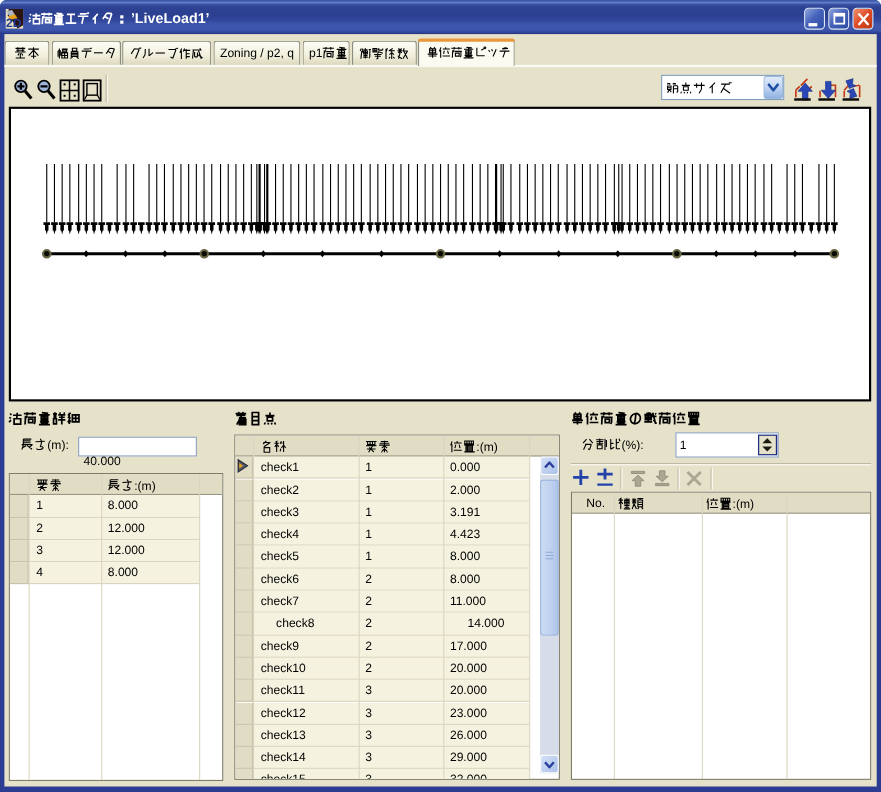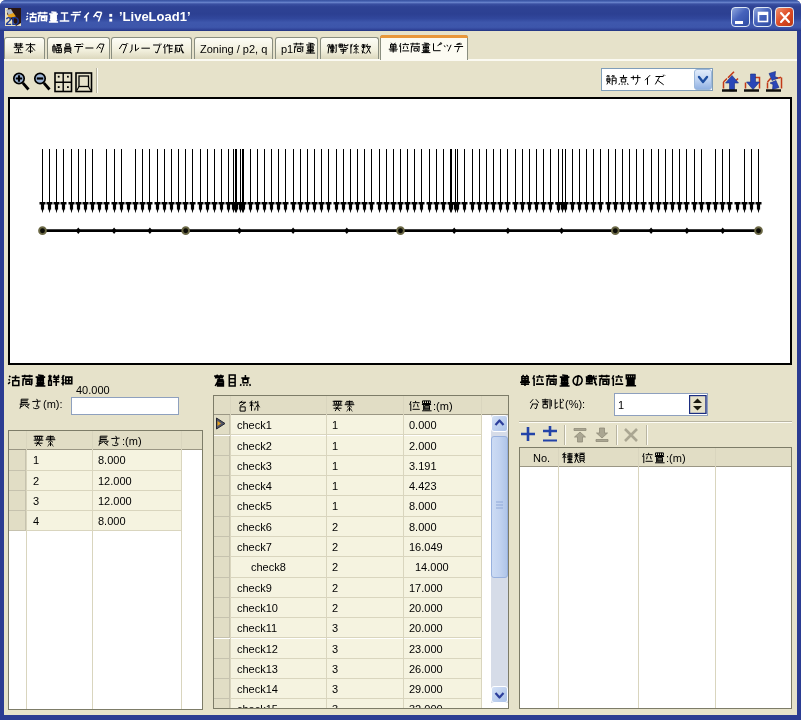--- a/index.html
+++ b/index.html
@@ -316,21 +316,21 @@
       <path d="M94.6,2.2L93.1,6.3 M94.3,4.9L94.3,13.0 M99.6,2.0L99.6,3.7 M96.5,3.9L103.9,3.9 M98.2,5.6L97.4,8.9 M101.5,5.6L102.5,8.9 M96.2,11.1L104.2,11.1" fill="none" stroke="#000" stroke-width="1.55" stroke-linecap="butt"></path>
       <path d="M107.3,2.0h8.6v2.9h-8.6Z M109.4,2.0L109.4,4.9 M111.6,2.0L111.6,4.9 M113.8,2.0L113.8,4.9 M106.6,5.8L116.6,5.8 M108.5,5.8L108.5,12.1 M109.7,7.0h5.3v4.6h-5.3Z M109.7,8.6L115.0,8.6 M109.7,10.0L115.0,10.0 M106.8,12.8L117.1,12.8" fill="none" stroke="#000" stroke-width="1.55" stroke-linecap="butt"></path>
     </svg>
 <svg style="position:absolute;left:19px;top:397px;overflow:visible" width="51" height="15">
       <path d="M2.2,2.2L9.5,2.2 M2.2,2.2L2.2,7.7 M2.2,3.8L8.8,3.8 M2.2,5.5L8.8,5.5 M0.7,7.2L10.6,7.2 M2.2,7.7L0.9,11.6 M1.8,9.9L4.8,8.3 M5.7,8.1L10.1,11.4 M10.1,7.7L7.7,9.6" fill="none" stroke="#000" stroke-width="1.0" stroke-linecap="butt"></path>
       <path d="M13.3,4.6L21.7,4.1 M17.7,1.9L18.6,3.9" fill="none" stroke="#000" stroke-width="1.0" stroke-linecap="butt"></path>
       <path d="M18.8,4.8 C18.4,6.8 18.2,8.1 17.7,9.0 M17.7,9.0 C19.7,8.8 20.6,9.6 19.9,10.7 C19.0,11.8 15.7,12.1 14.4,11.0" fill="none" stroke="#000" stroke-width="1.0" stroke-linecap="round"></path>
       <text x="24.0" y="11.0" font-size="11px" font-weight="normal" fill="#000" font-family="Liberation Sans, sans-serif">(m):</text>
     </svg>
 <div class="tbox" style="left:71px;top:397px;width:108px;height:18px;"></div>
-<div class="cell" style="left:76px;top:384px;">40.000</div>
+<div class="cell" style="left:76px;top:414px;">40.000</div>
 <div class="abs" style="left:8px;top:430px;width:195px;height:280px;background:#fff;border:1px solid #7D7C68;"></div>
 <div class="abs" style="left:9px;top:431px;width:193px;height:19px;background:#E1DDC5;border-bottom:1px solid #9A9684;"></div>
 <div class="abs" style="left:26px;top:450.3px;width:155px;height:20.3px;background:#F5F3E0;border-bottom:1px solid #D9D5BE;"></div>
 <div class="abs" style="left:9px;top:450.3px;width:17px;height:20.3px;background:#E1DDC5;border-bottom:1px solid #C6C2AE;border-right:1px solid #C6C2AE;"></div>
 <div class="abs" style="left:26px;top:470.6px;width:155px;height:20.3px;background:#F5F3E0;border-bottom:1px solid #D9D5BE;"></div>
 <div class="abs" style="left:9px;top:470.6px;width:17px;height:20.3px;background:#E1DDC5;border-bottom:1px solid #C6C2AE;border-right:1px solid #C6C2AE;"></div>
 <div class="abs" style="left:26px;top:490.9px;width:155px;height:20.3px;background:#F5F3E0;border-bottom:1px solid #D9D5BE;"></div>
 <div class="abs" style="left:9px;top:490.9px;width:17px;height:20.3px;background:#E1DDC5;border-bottom:1px solid #C6C2AE;border-right:1px solid #C6C2AE;"></div>
 <div class="abs" style="left:26px;top:511.2px;width:155px;height:20.3px;background:#F5F3E0;border-bottom:1px solid #D9D5BE;"></div>
 <div class="abs" style="left:9px;top:511.2px;width:17px;height:20.3px;background:#E1DDC5;border-bottom:1px solid #C6C2AE;border-right:1px solid #C6C2AE;"></div>
@@ -385,26 +385,26 @@
 <div class="cell" style="left:195px;top:85.4px">8.000</div>
 <div class="abs" style="left:16px;top:101.7px;width:251px;height:20.3px;background:#F5F3E0;border-bottom:1px solid #D9D5BE;"></div>
 <div class="abs" style="left:0px;top:101.7px;width:16px;height:20.3px;background:#E1DDC5;border-bottom:1px solid #C6C2AE;border-right:1px solid #C6C2AE;"></div>
 <div class="cell" style="left:23px;top:105.7px">check6</div>
 <div class="cell" style="left:118px;top:105.7px">2</div>
 <div class="cell" style="left:195px;top:105.7px">8.000</div>
 <div class="abs" style="left:16px;top:122.0px;width:251px;height:20.3px;background:#F5F3E0;border-bottom:1px solid #D9D5BE;"></div>
 <div class="abs" style="left:0px;top:122.0px;width:16px;height:20.3px;background:#E1DDC5;border-bottom:1px solid #C6C2AE;border-right:1px solid #C6C2AE;"></div>
 <div class="cell" style="left:23px;top:126.0px">check7</div>
 <div class="cell" style="left:118px;top:126.0px">2</div>
-<div class="cell" style="left:195px;top:126.0px">16.049</div>
+<div class="cell" style="left:195px;top:126.0px">11.000</div>
 <div class="abs" style="left:16px;top:142.3px;width:251px;height:20.3px;background:#F5F3E0;border-bottom:1px solid #D9D5BE;"></div>
 <div class="abs" style="left:0px;top:142.3px;width:16px;height:20.3px;background:#E1DDC5;border-bottom:1px solid #C6C2AE;border-right:1px solid #C6C2AE;"></div>
 <div class="cell" style="left:37px;top:146.3px">check8</div>
 <div class="cell" style="left:118px;top:146.3px">2</div>
-<div class="cell" style="left:201px;top:146.3px">14.000</div>
+<div class="cell" style="left:211px;top:146.3px">14.000</div>
 <div class="abs" style="left:16px;top:162.6px;width:251px;height:20.3px;background:#F5F3E0;border-bottom:1px solid #D9D5BE;"></div>
 <div class="abs" style="left:0px;top:162.6px;width:16px;height:20.3px;background:#E1DDC5;border-bottom:1px solid #C6C2AE;border-right:1px solid #C6C2AE;"></div>
 <div class="cell" style="left:23px;top:166.6px">check9</div>
 <div class="cell" style="left:118px;top:166.6px">2</div>
 <div class="cell" style="left:195px;top:166.6px">17.000</div>
 <div class="abs" style="left:16px;top:182.9px;width:251px;height:20.3px;background:#F5F3E0;border-bottom:1px solid #D9D5BE;"></div>
 <div class="abs" style="left:0px;top:182.9px;width:16px;height:20.3px;background:#E1DDC5;border-bottom:1px solid #C6C2AE;border-right:1px solid #C6C2AE;"></div>
 <div class="cell" style="left:23px;top:186.9px">check10</div>
 <div class="cell" style="left:118px;top:186.9px">2</div>
 <div class="cell" style="left:195px;top:186.9px">20.000</div>

